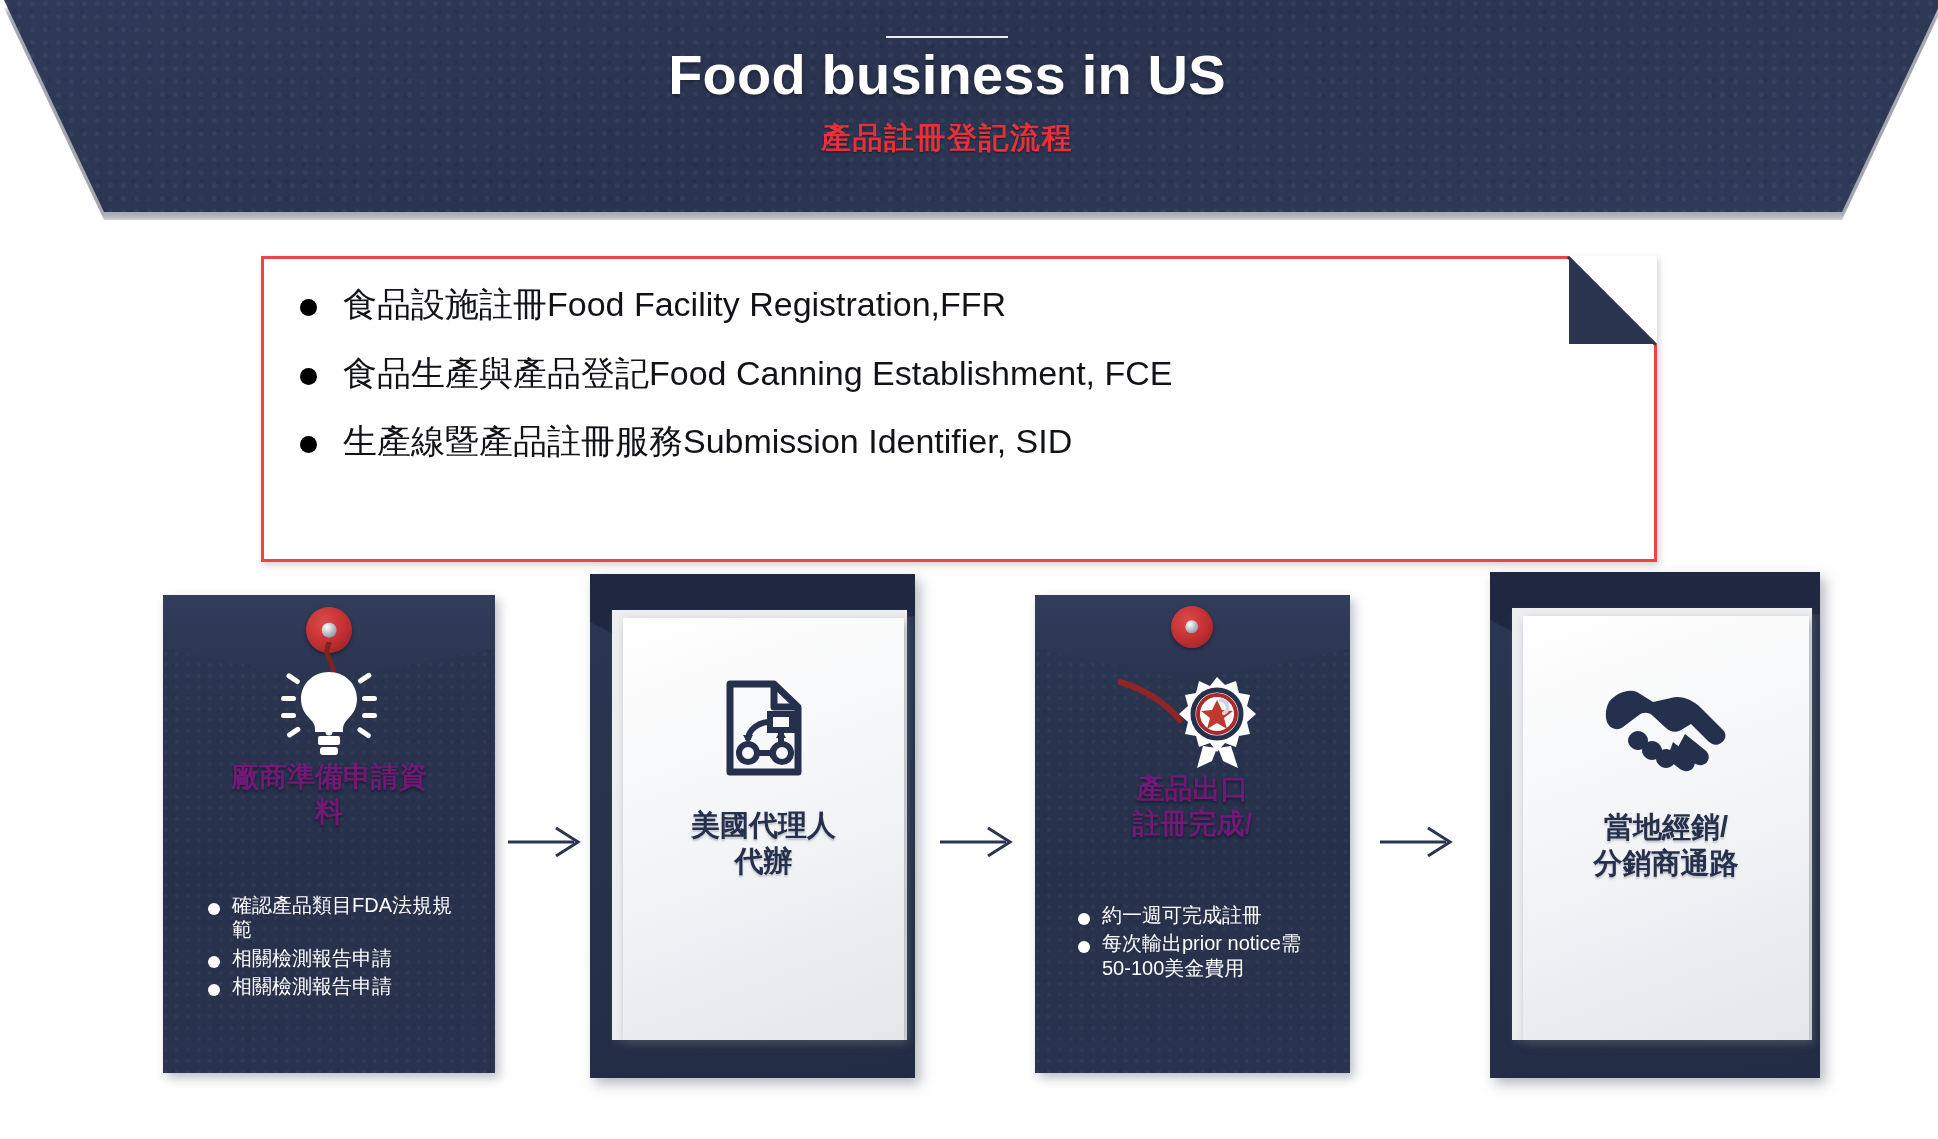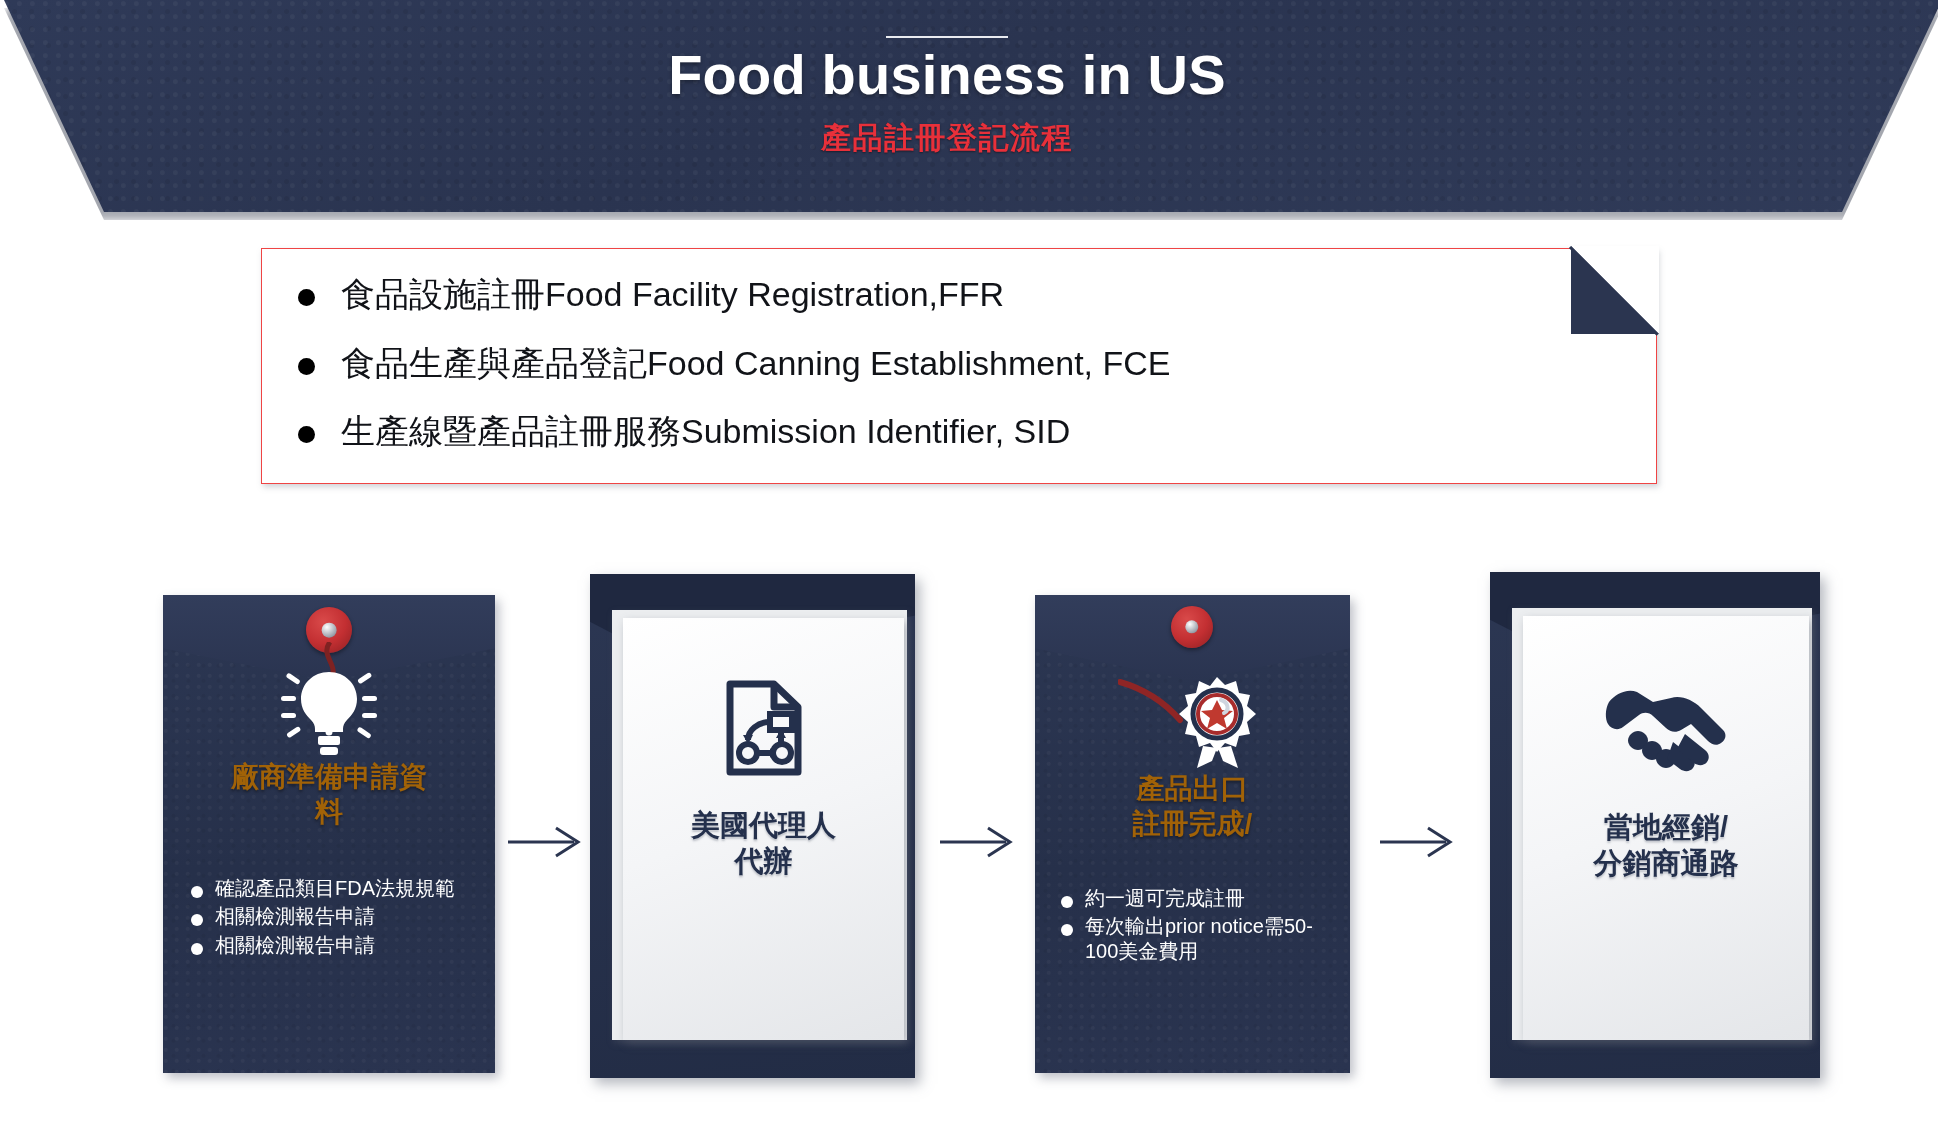--- a/index.html
+++ b/index.html
@@ -42,23 +42,23 @@
   }
   .banner-sub{
     position:absolute;left:0;right:0;top:118px;
     text-align:center;color:#e8303a;
     font-size:30px;font-weight:bold;letter-spacing:1.5px;
     text-shadow:0 1px 2px rgba(0,0,0,.45);
   }
 
   
   .callout{
-    position:absolute;left:261px;top:248px;width:1396px;height:236px;
+    position:absolute;left:261px;top:256px;width:1396px;height:306px;
     background:#ffffff;
-    border:1px solid #ef4444;
+    border:3px solid #ef4444;
     box-sizing:border-box;
     box-shadow:2px 3px 6px rgba(120,125,140,.35);
   }
   .callout-fold-cut{
     position:absolute;right:-3px;top:-3px;width:88px;height:88px;
     background:#ffffff;
   }
   .callout-fold-tri{
     position:absolute;right:-3px;top:-3px;width:88px;height:88px;
     background:#2b3550;
@@ -130,24 +130,24 @@
     box-shadow:3px 4px 9px rgba(90,95,110,.42);
   }
 
   .card-icon{
     position:absolute;left:0;right:0;display:flex;justify-content:center;align-items:center;
   }
   .card-title{
     position:absolute;left:6px;right:6px;text-align:center;
     font-weight:bold;line-height:1.24;
   }
-  .card-title.dark{color:#a16207;text-shadow:0 2px 3px rgba(0,0,0,.4);}
+  .card-title.dark{color:#701a75;text-shadow:0 2px 3px rgba(0,0,0,.4);}
   .card-title.light{color:#24304c;text-shadow:0 2px 2px rgba(140,145,158,.5);}
 
-  .card-bullets{position:absolute;left:0;right:0;margin:0;padding:0;list-style:none;}
+  .card-bullets{position:absolute;left:0;right:0;margin:17px;padding:0;list-style:none;}
   .card-bullets li{display:flex;align-items:flex-start;line-height:1.22;margin-bottom:4px;}
   .card-bullets li .bdot{width:12px;height:12px;border-radius:50%;flex:0 0 auto;margin-top:10px;margin-right:12px;}
   .card-bullets.dark li{color:#ffffff;}
   .card-bullets.dark li .bdot{background:#ffffff;}
   .card-bullets.light li{color:#1a1d24;}
   .card-bullets.light li .bdot{background:#111318;}
 
   
   .arrow{position:absolute;height:40px;}
   .arrow svg{display:block;overflow:visible;}

